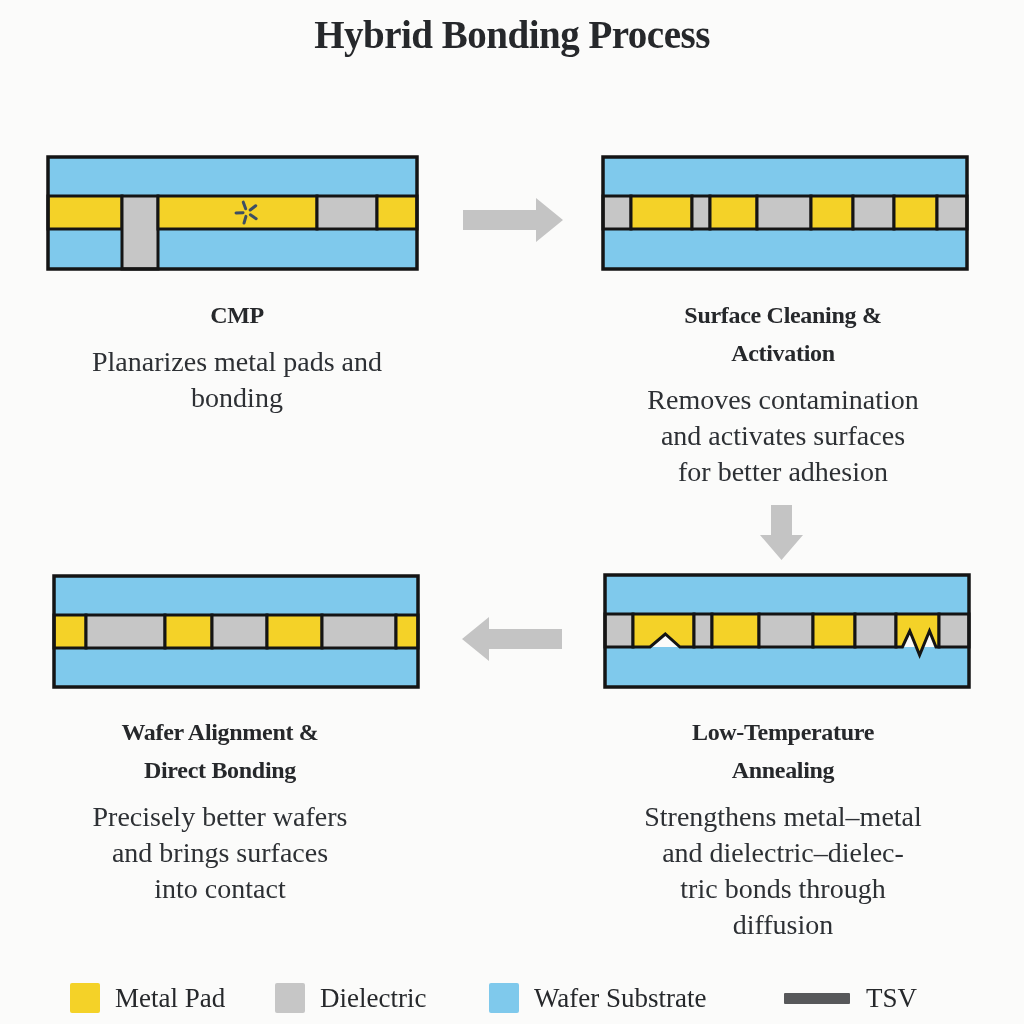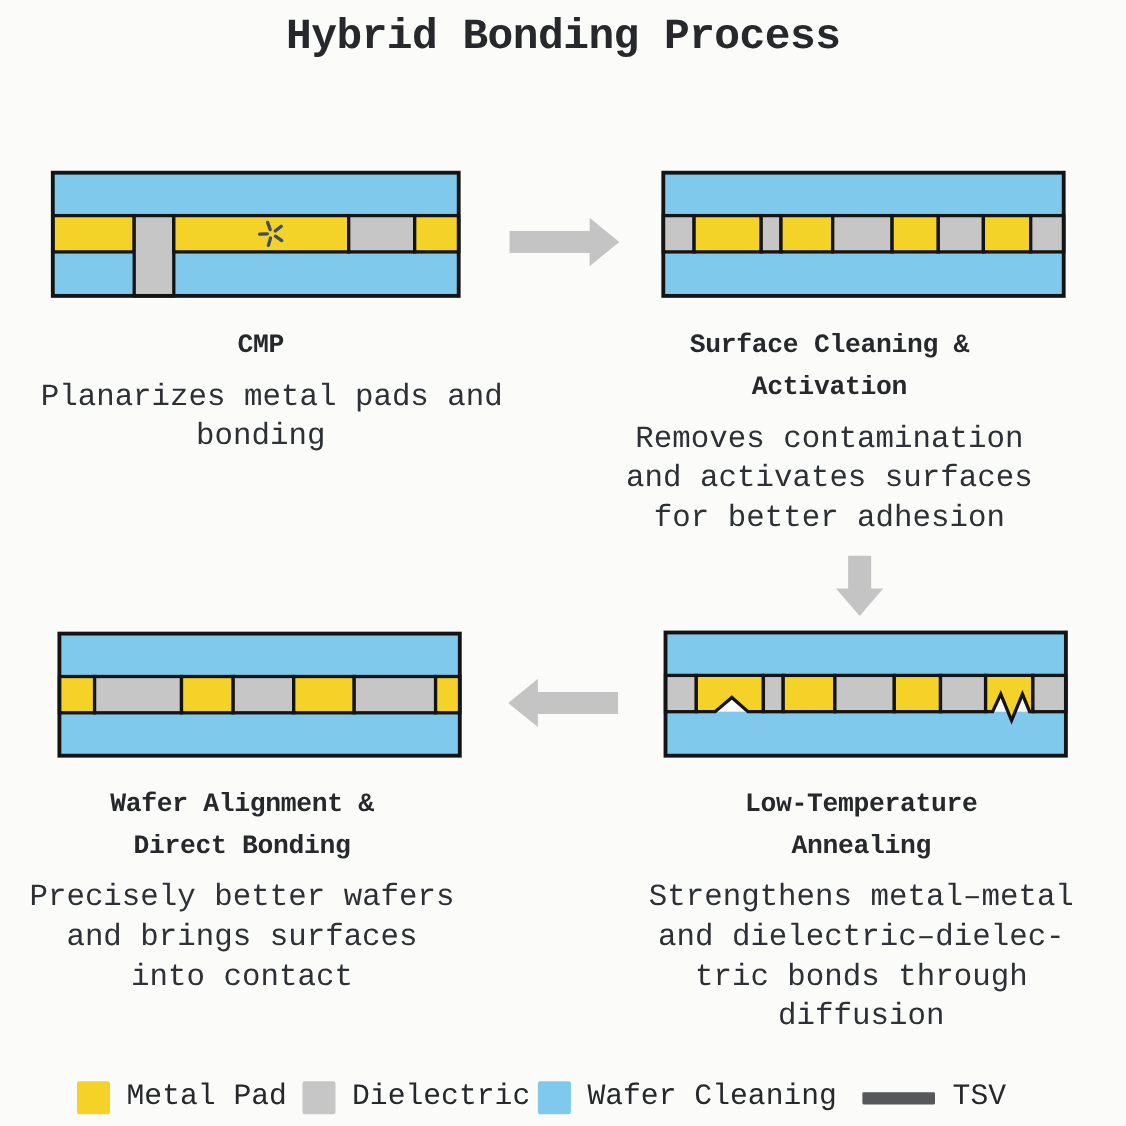--- a/index.html
+++ b/index.html
@@ -1,19 +1,19 @@
 <!DOCTYPE html>
 <html style="--bg: #fbfbfa; --text: #26282b; --text2: #2d3034;"><head>
 <meta charset="utf-8">
 <style>
   html,body{margin:0;padding:0;background:var(--bg,#fbfbfa);}
   .canvas{
     position:relative;width:1024px;height:1024px;overflow:hidden;
     background:var(--bg,#fbfbfa);
-    font-family:Liberation Mono, monospace;
+    font-family:Liberation Serif, serif;
     color:var(--text,#26282b);
   }
   .title{
     position:absolute;left:0;top:12px;width:1024px;
     text-align:center;font-size:39px;font-weight:700;letter-spacing:-0.5px;
     color:var(--text,#26282b);margin:0;
   }
   .wafer{position:absolute;line-height:0;}
   .arrow{position:absolute;line-height:0;}
   .step{position:absolute;text-align:center;}
@@ -102,21 +102,21 @@
   <div class="step" style="left:37px;top:296px;width:400px">
     <div class="step-title">
       <div>CMP</div>
     </div>
     <div class="step-desc">
       <div>Planarizes metal pads and</div>
       <div>bonding</div>
     </div>
   </div>
 
-  <div class="step" style="left:554px;top:296px;width:400px">
+  <div class="step" style="left:583px;top:296px;width:400px">
     <div class="step-title">
       <div>Surface Cleaning &amp;</div>
       <div>Activation</div>
     </div>
     <div class="step-desc">
       <div>Removes contamination</div>
       <div>and activates surfaces</div>
       <div>for better adhesion</div>
     </div>
   </div>
@@ -150,21 +150,21 @@
     <div class="legend-item" style="left:58px">
       <span class="swatch" style="background: rgb(244, 210, 40);"></span>
       <span class="legend-label">Metal Pad</span>
     </div>
     <div class="legend-item" style="left:263px">
       <span class="swatch" style="background: rgb(198, 198, 198);"></span>
       <span class="legend-label">Dielectric</span>
     </div>
     <div class="legend-item" style="left:477px">
       <span class="swatch" style="background: rgb(127, 201, 236);"></span>
-      <span class="legend-label">Wafer Cleaning</span>
+      <span class="legend-label">Wafer Substrate</span>
     </div>
     <div class="legend-item" style="left:772px">
       <span class="swatch bar" style="background: rgb(87, 88, 90);"></span>
       <span class="legend-label">TSV</span>
     </div>
   </div>
 
 </div>
 
 </body></html>

